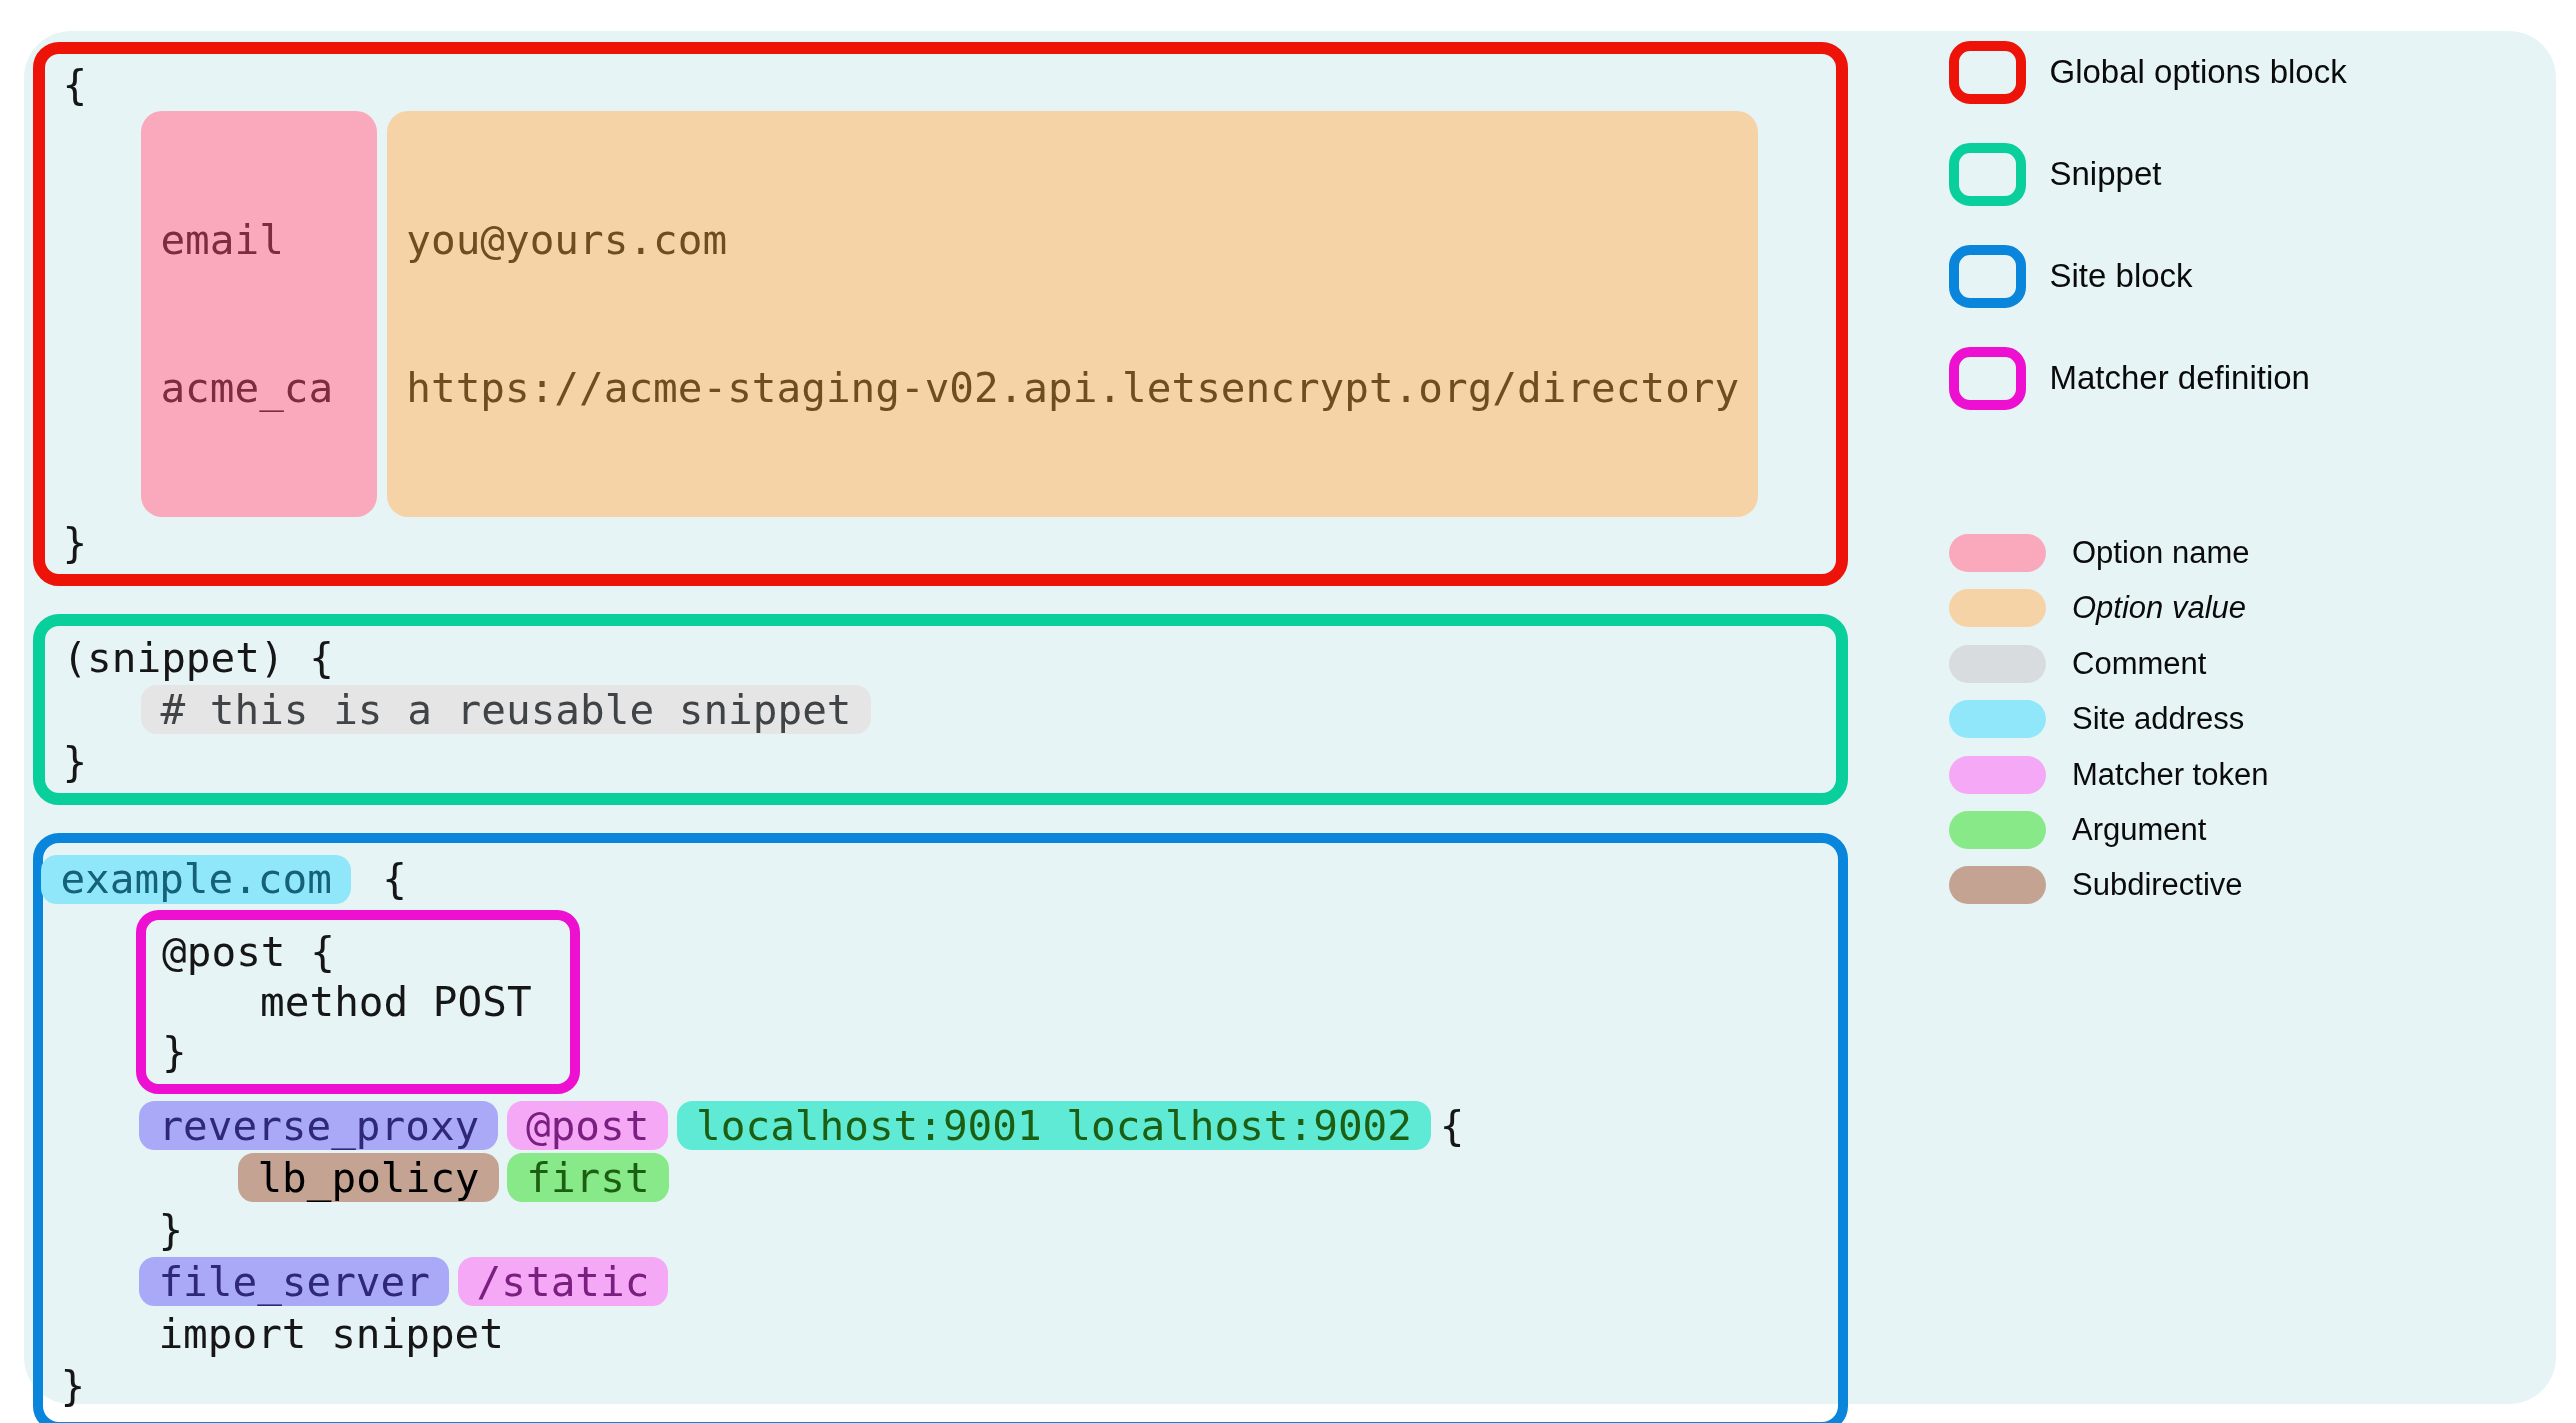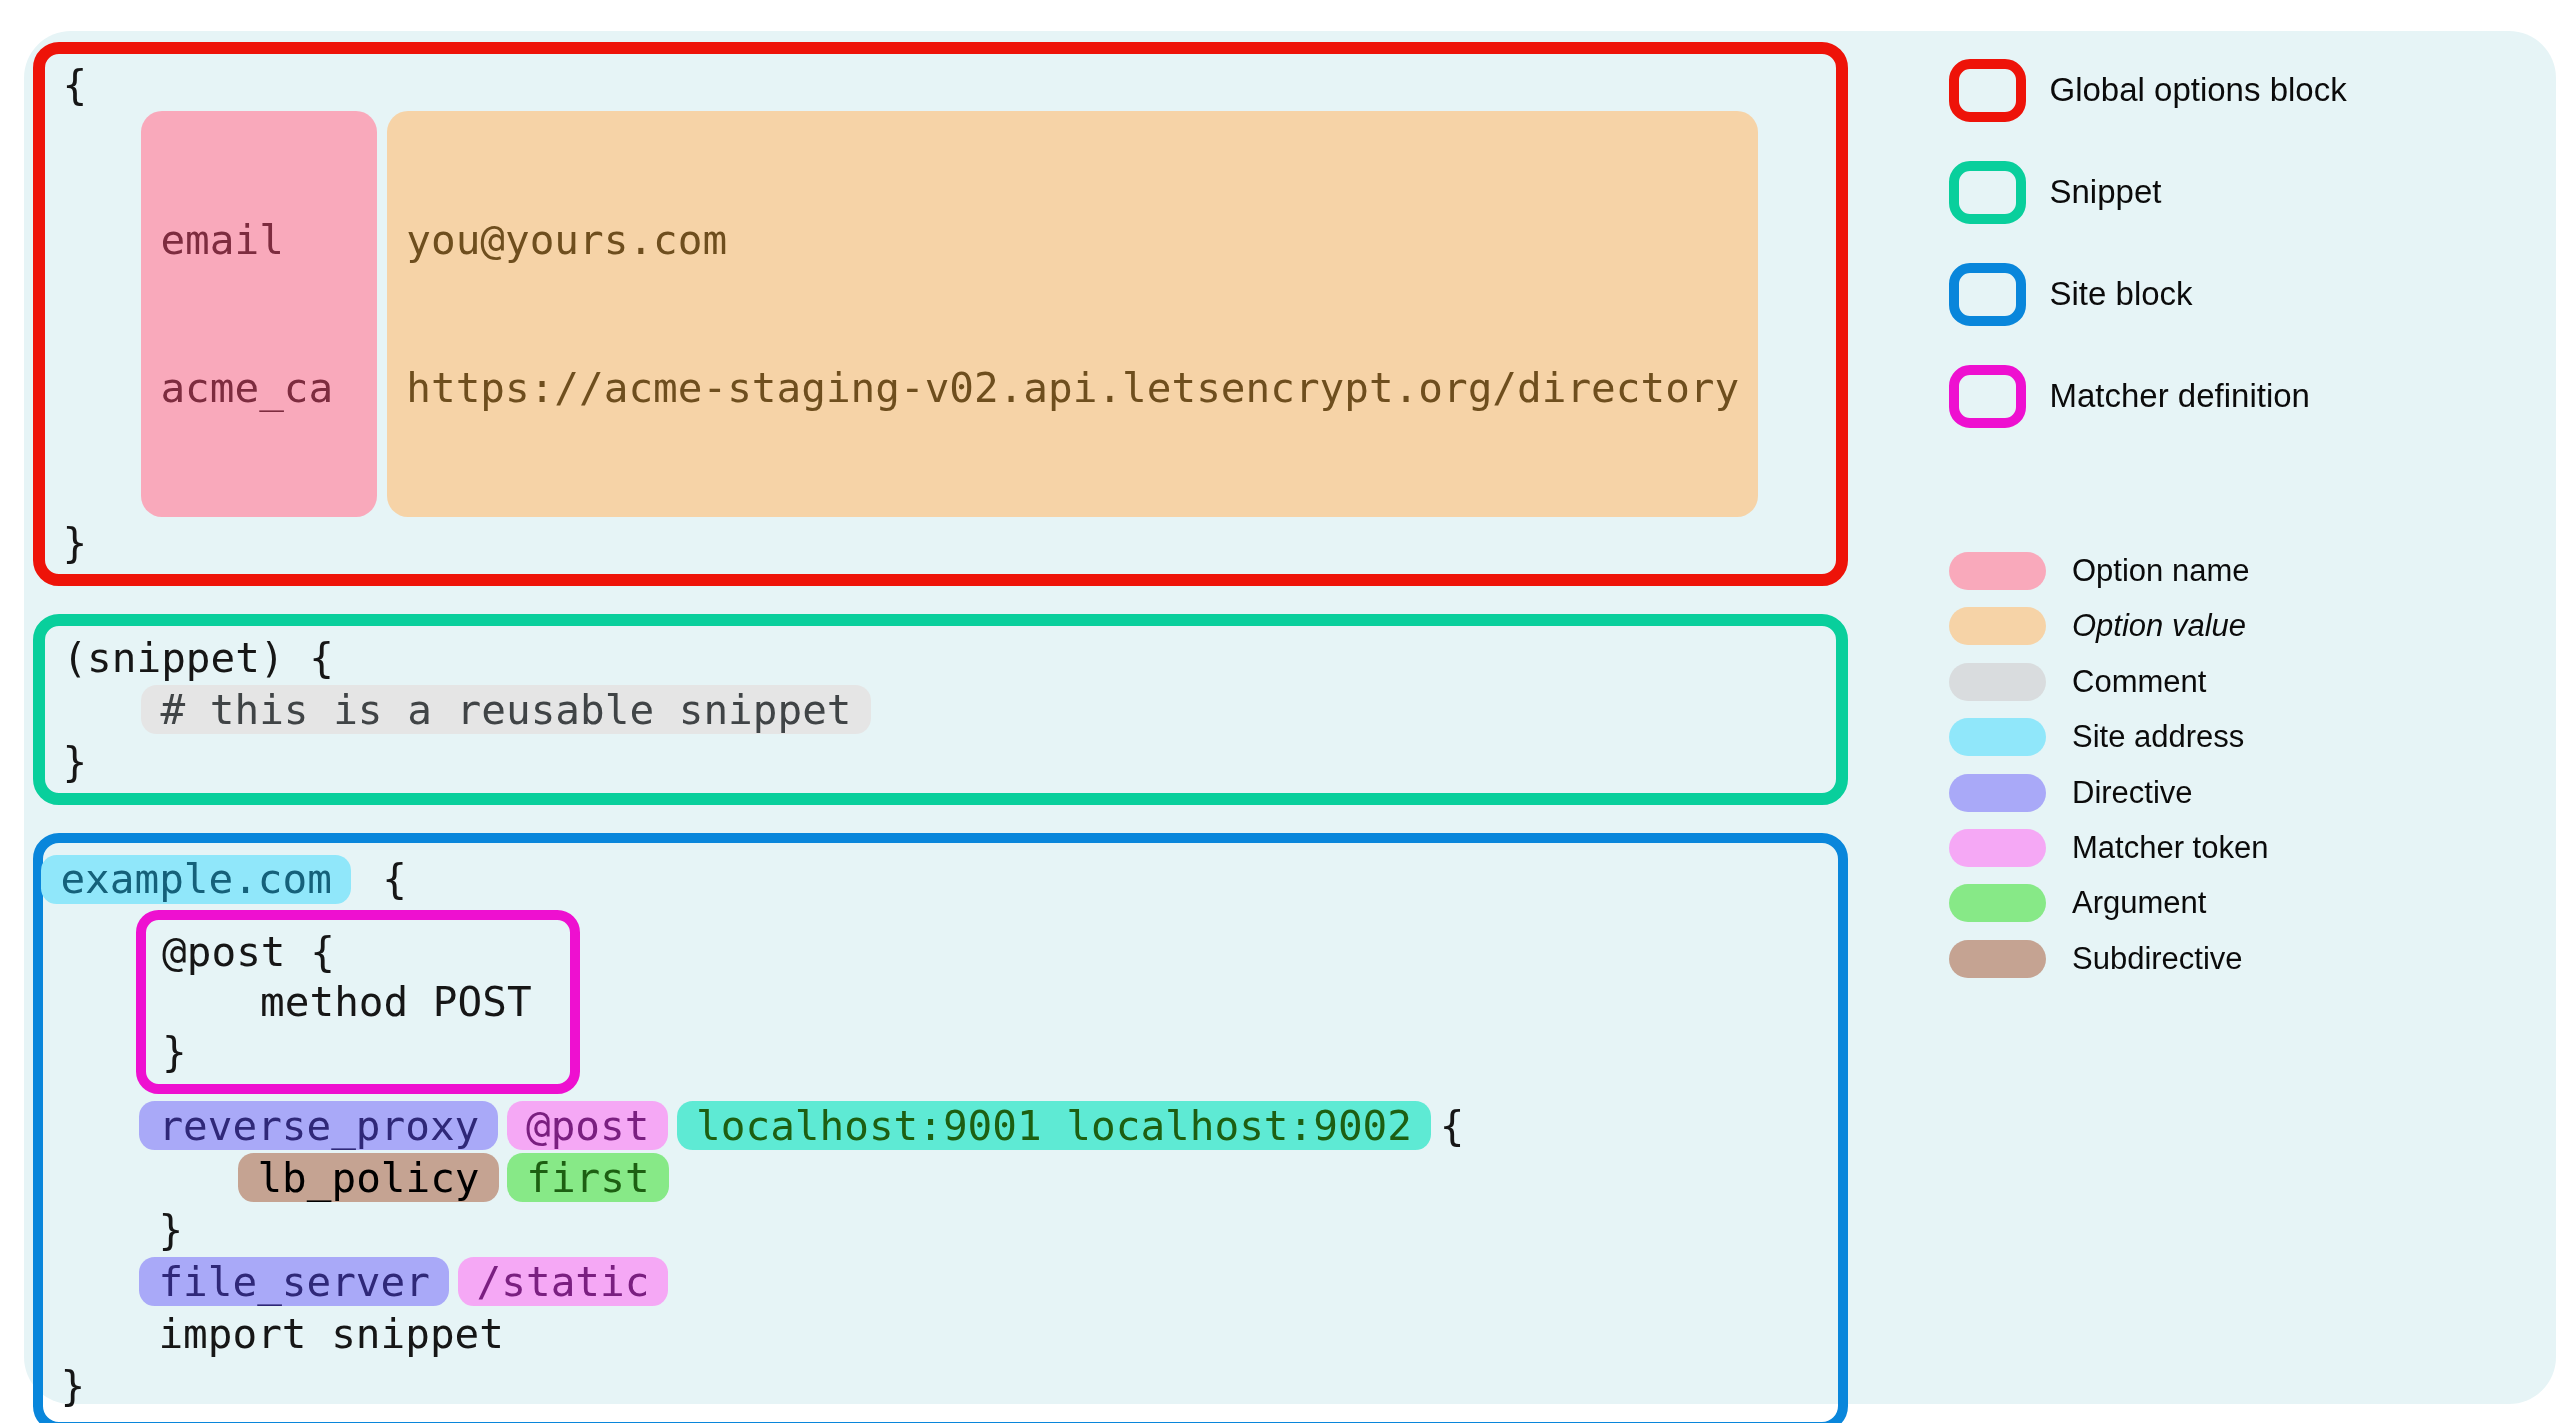--- a/index.html
+++ b/index.html
@@ -41,21 +41,21 @@
   .chip2{border-radius:21px;padding:7px 19px;flex:none}
   .chip2 > div{height:52px;line-height:52px}
   .vchip{margin-left:10.4px}
   .matcher-box{
     border:10.4px solid #000;border-radius:22.6px;
     margin:5.2px 0 5.2px 76px;padding:7px 38px 7px 15.7px;
     width:fit-content;
   }
   .matcher-box .code-line{height:50px;line-height:50px}
   
-  .legend{position:absolute;left:1949px;top:58px}
+  .legend{position:absolute;left:1949px;top:40px}
   .lg-row{display:flex;align-items:center;height:64px;margin-bottom:38px}
   .swatch{
     width:57px;height:43px;border:10.4px solid #000;border-radius:21px;
     margin-right:23.5px;flex:none;
   }
   .lg-label{font-size:33px;color:#0b0b0b;white-space:nowrap}
   .lg-chips{margin-top:124px}
   .lg-chip-row{display:flex;align-items:center;height:38px;margin-bottom:17.4px}
   .lg-chip{width:97px;height:38px;border-radius:19px;margin-right:26px;flex:none}
   .lg-label.sm{font-size:31px}
@@ -187,24 +187,20 @@
     </div>
     <div class="lg-chip-row">
       <span class="lg-chip" style="background: rgb(217, 220, 222);"></span>
       <span class="lg-label sm" style="color: rgb(11, 11, 11);">Comment</span>
     </div>
     <div class="lg-chip-row">
       <span class="lg-chip" style="background: rgb(144, 231, 250);"></span>
       <span class="lg-label sm" style="color: rgb(11, 11, 11);">Site address</span>
     </div>
     <div class="lg-chip-row">
-      <span class="lg-chip" style="background: rgb(169, 169, 248);"></span>
-      <span class="lg-label sm" style="color: rgb(11, 11, 11);">Directive</span>
-    </div>
-    <div class="lg-chip-row">
       <span class="lg-chip" style="background: rgb(245, 168, 245);"></span>
       <span class="lg-label sm" style="color: rgb(11, 11, 11);">Matcher token</span>
     </div>
     <div class="lg-chip-row">
       <span class="lg-chip" style="background: rgb(135, 233, 135);"></span>
       <span class="lg-label sm" style="color: rgb(11, 11, 11);">Argument</span>
     </div>
     <div class="lg-chip-row">
       <span class="lg-chip" style="background: rgb(197, 163, 146);"></span>
       <span class="lg-label sm" style="color: rgb(11, 11, 11);">Subdirective</span>

